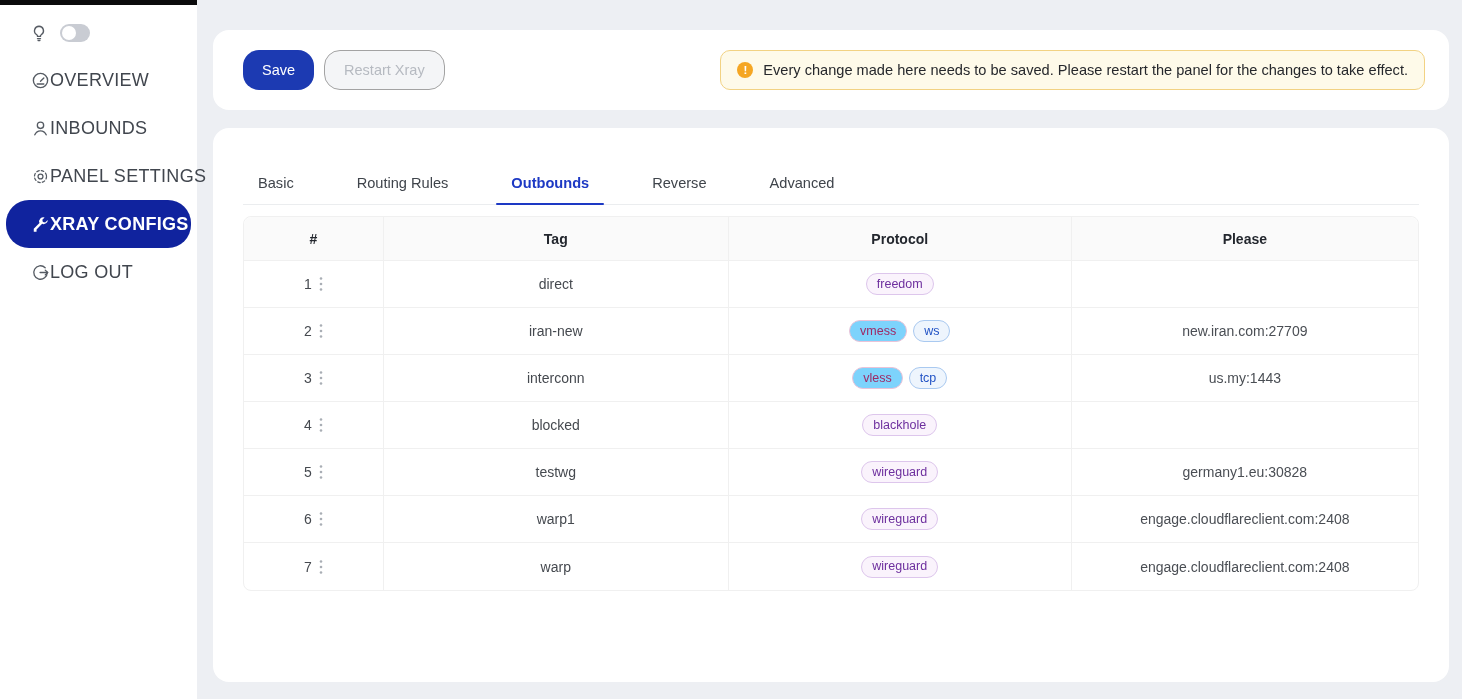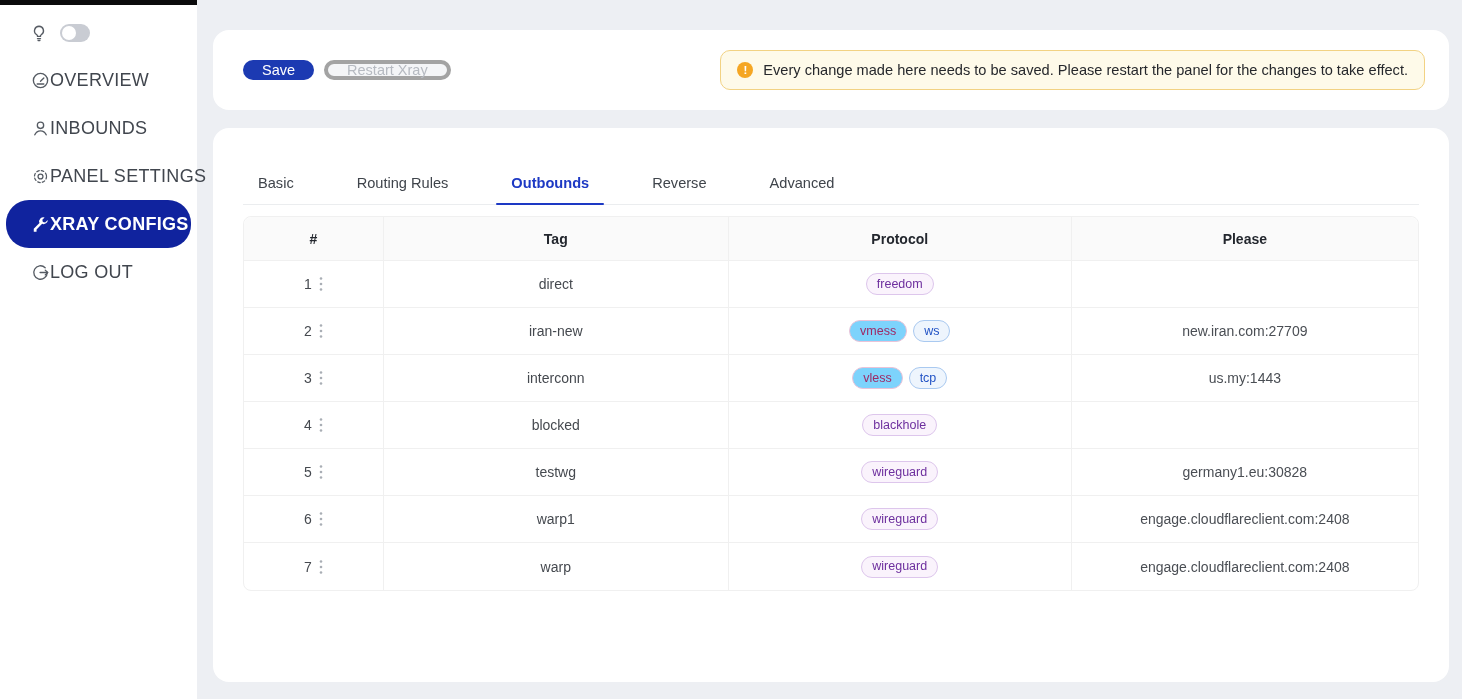--- a/index.html
+++ b/index.html
@@ -30,24 +30,24 @@
   .nav-item.active { background:#10239e; color:#ffffff; font-weight:700; }
   .nav-item.active .nav-icon { color:#ffffff; }
 
   
   .main { position:absolute; left:197px; top:0; right:0; bottom:0; padding:30px 13px 0 16px; }
   .card { background:#ffffff; border-radius:16px; }
 
   .card-top { height:80px; display:flex; align-items:center; justify-content:space-between;
     padding:0 24px 0 30px; margin-bottom:18px; }
   .left-buttons { display:flex; align-items:center; gap:10px; }
-  .btn { height:20px; border-radius:16px; border:none; font-size:14.5px; font-family:inherit;
+  .btn { height:40px; border-radius:16px; border:none; font-size:14.5px; font-family:inherit;
     display:inline-flex; align-items:center; justify-content:center; cursor:pointer; white-space:nowrap; }
   .btn-primary { background:#1c3ab2; color:#ffffff; padding:0 19px; }
-  .btn-disabled { background:#f4f5f7; color:#b6bac1; border:4px solid #a3a3a3; padding:0 19px; cursor:not-allowed; }
+  .btn-disabled { background:#f4f5f7; color:#b6bac1; border:1px solid #a3a3a3; padding:0 19px; cursor:not-allowed; }
 
   .alert { height:40px; border:1px solid #f2d283; background:#fefae9; border-radius:10px;
     display:flex; align-items:center; gap:10px; padding:0 16px; font-size:14.6px; color:#26282c; }
   .alert-icon { width:16px; height:16px; border-radius:50%; background:#f5a623; color:#fff;
     font-size:11.5px; font-weight:700; display:flex; align-items:center; justify-content:center; flex:none; }
 
   .card-body { height:554px; padding:0 30px; }
   .tabs { display:flex; padding-top:47px; border-bottom:1px solid #ebedef; }
   .tab { padding:0 15px 13px; margin-right:33px; font-size:14.6px; color:#3f444b; position:relative; cursor:pointer; }
   .tab.active { color:#1d39c4; font-weight:700; }

